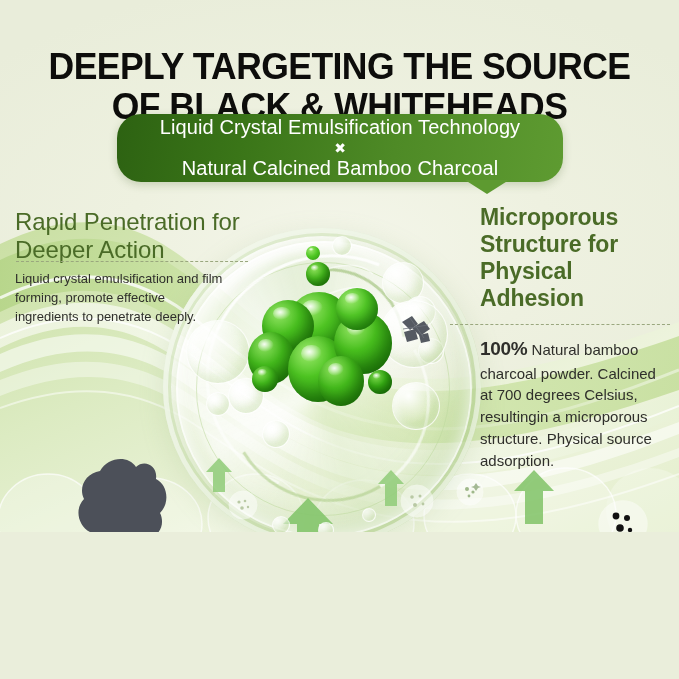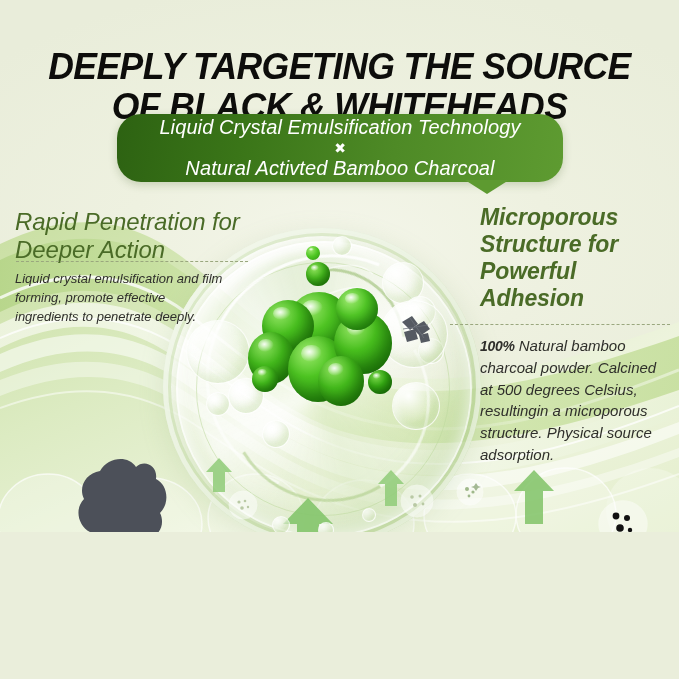--- a/index.html
+++ b/index.html
@@ -6,21 +6,20 @@
   body{
     width:679px;height:679px;overflow:hidden;
     font-family:"Liberation Sans","DejaVu Sans",sans-serif;
     background:#eaeedb;
   }
   #stage{
     position:relative;width:679px;height:532px;overflow:hidden;
     background:
       radial-gradient(ellipse 70% 50% at 50% 46%, #f4f6ea 0%, #eef1e0 45%, #e9edda 100%),
       #eaeedb;
-    font-style: italic;
   }
 
   
   .art{position:absolute;inset:0;pointer-events:none;}
 
   
   .dish{
     position:absolute;left:163px;top:228px;width:318px;height:318px;border-radius:50%;
     background:
       radial-gradient(circle at 36% 28%, rgba(255,255,255,.95) 0%, rgba(255,255,255,.55) 26%, rgba(236,243,224,.30) 48%, rgba(205,226,176,.25) 70%, rgba(176,208,140,.30) 100%);
@@ -126,21 +125,21 @@
   .rule-right{left:450px;top:324px;width:220px;}
 
   .p-left{
     position:absolute;left:15px;top:270px;width:212px;
     color:#2f2f2b;font-size:13px;line-height:1.45;
   }
   .p-right{
     position:absolute;left:480px;top:335px;width:190px;
     color:#2f2f2b;font-size:15px;line-height:1.45;
   }
-  .p-right .pct{font-weight:700;font-size:14px;letter-spacing:-.3px;}
+  .p-right .pct{font-weight:700;font-size:19px;letter-spacing:-.3px;}
 </style>
 </head>
 <body>
 
 <div id="stage">
 
   <div class="art">
 
     <svg class="wave" viewBox="0 0 679 330" preserveAspectRatio="none">
       <defs>
@@ -371,26 +370,26 @@
   <div class="txt">
 
     <h1 class="title">
       <span>DEEPLY TARGETING THE SOURCE</span>
       <span class="l2">OF BLACK &amp; WHITEHEADS</span>
     </h1>
 
     <div class="badge">
       <div class="badge-line1">Liquid Crystal Emulsification Technology</div>
       <div class="badge-x">✖</div>
-      <div class="badge-line2">Natural Activted Bamboo Charcoal</div>
+      <div class="badge-line2">Natural Calcined Bamboo Charcoal</div>
     </div>
     <div class="badge-tail"></div>
 
     <div class="h-left">Rapid Penetration for Deeper Action</div>
     <div class="rule rule-left"></div>
     <div class="p-left">Liquid crystal emulsification and film forming, promote effective ingredients to penetrate deeply.</div>
 
-    <div class="h-right">Microporous Structure for Powerful Adhesion</div>
+    <div class="h-right">Microporous Structure for Physical Adhesion</div>
     <div class="rule rule-right"></div>
-    <div class="p-right"><span class="pct">100%</span><span> Natural bamboo charcoal powder. Calcined at 500 degrees Celsius, resultingin a microporous structure. Physical source adsorption.</span></div>
+    <div class="p-right"><span class="pct">100%</span><span> Natural bamboo charcoal powder. Calcined at 700 degrees Celsius, resultingin a microporous structure. Physical source adsorption.</span></div>
   </div>
 
 </div>
 
 </body></html>

